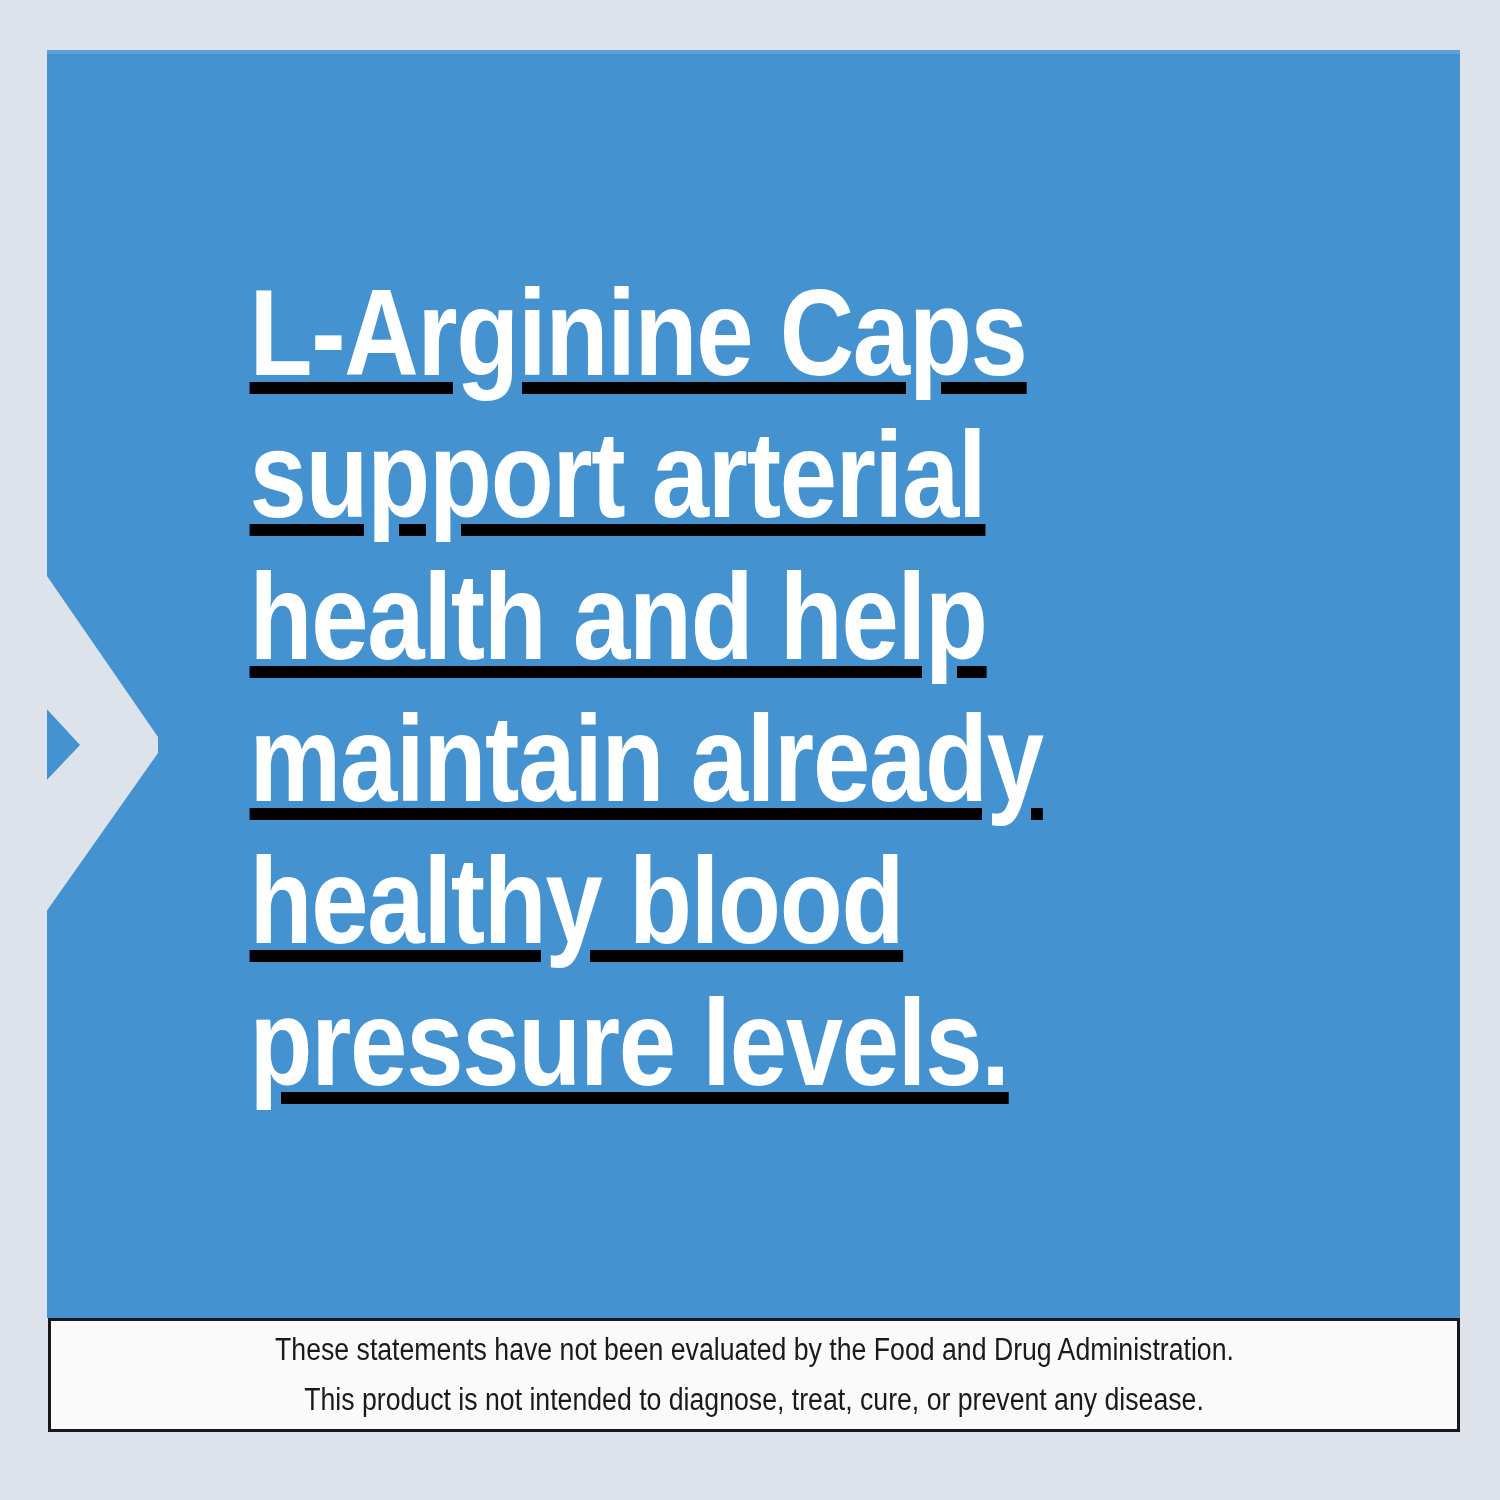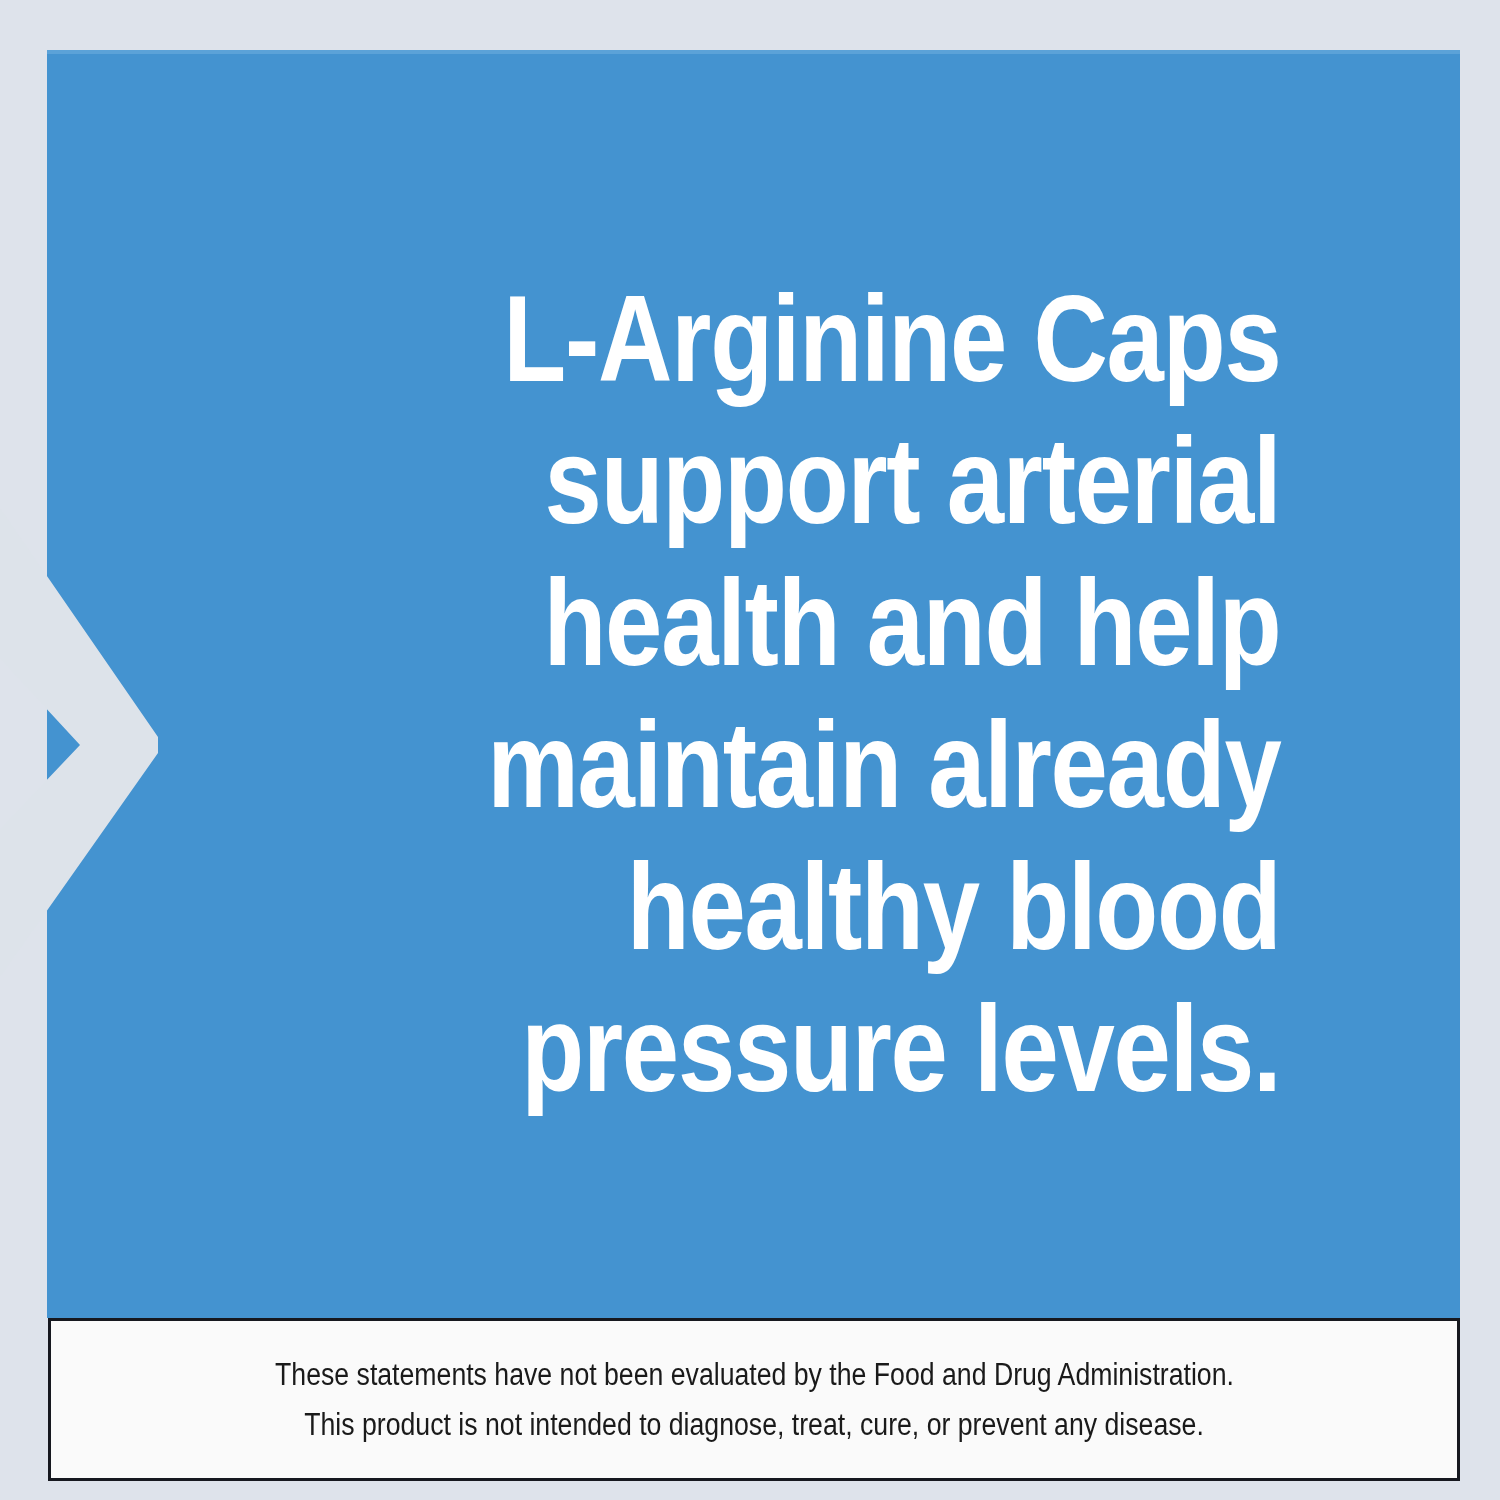--- a/index.html
+++ b/index.html
@@ -43,23 +43,24 @@
     top: 505px;
     width: 230px;
     height: 475px;
     pointer-events: none;
   }
 
   
   #headline-block {
     position: absolute;
     left: 155px;
-    top: 268px;
+    top: 262px;
     width: 1220px;
-    text-align: right;
+    text-align: left;
+    text-decoration: underline;
   }
   .headline-line {
     display: block;
     color: #ffffff;
     font-family: "Liberation Sans Narrow", "Liberation Sans", "DejaVu Sans", sans-serif;
     font-weight: 700;
     font-size: 122px;
     line-height: 142px;
     letter-spacing: -1.5px;
     white-space: nowrap;
@@ -67,21 +68,21 @@
     transform-origin: center center;
     text-rendering: optimizeLegibility;
   }
 
   
   #disclaimer-box {
     position: absolute;
     left: 48px;
     top: 1318px;
     width: 1412px;
-    height: 163px;
+    height: 114px;
     box-sizing: border-box;
     background: #fafafa;
     border: 3px solid #16181f;
     display: flex;
     flex-direction: column;
     align-items: center;
     justify-content: center;
   }
   .disclaimer-line {
     display: block;

